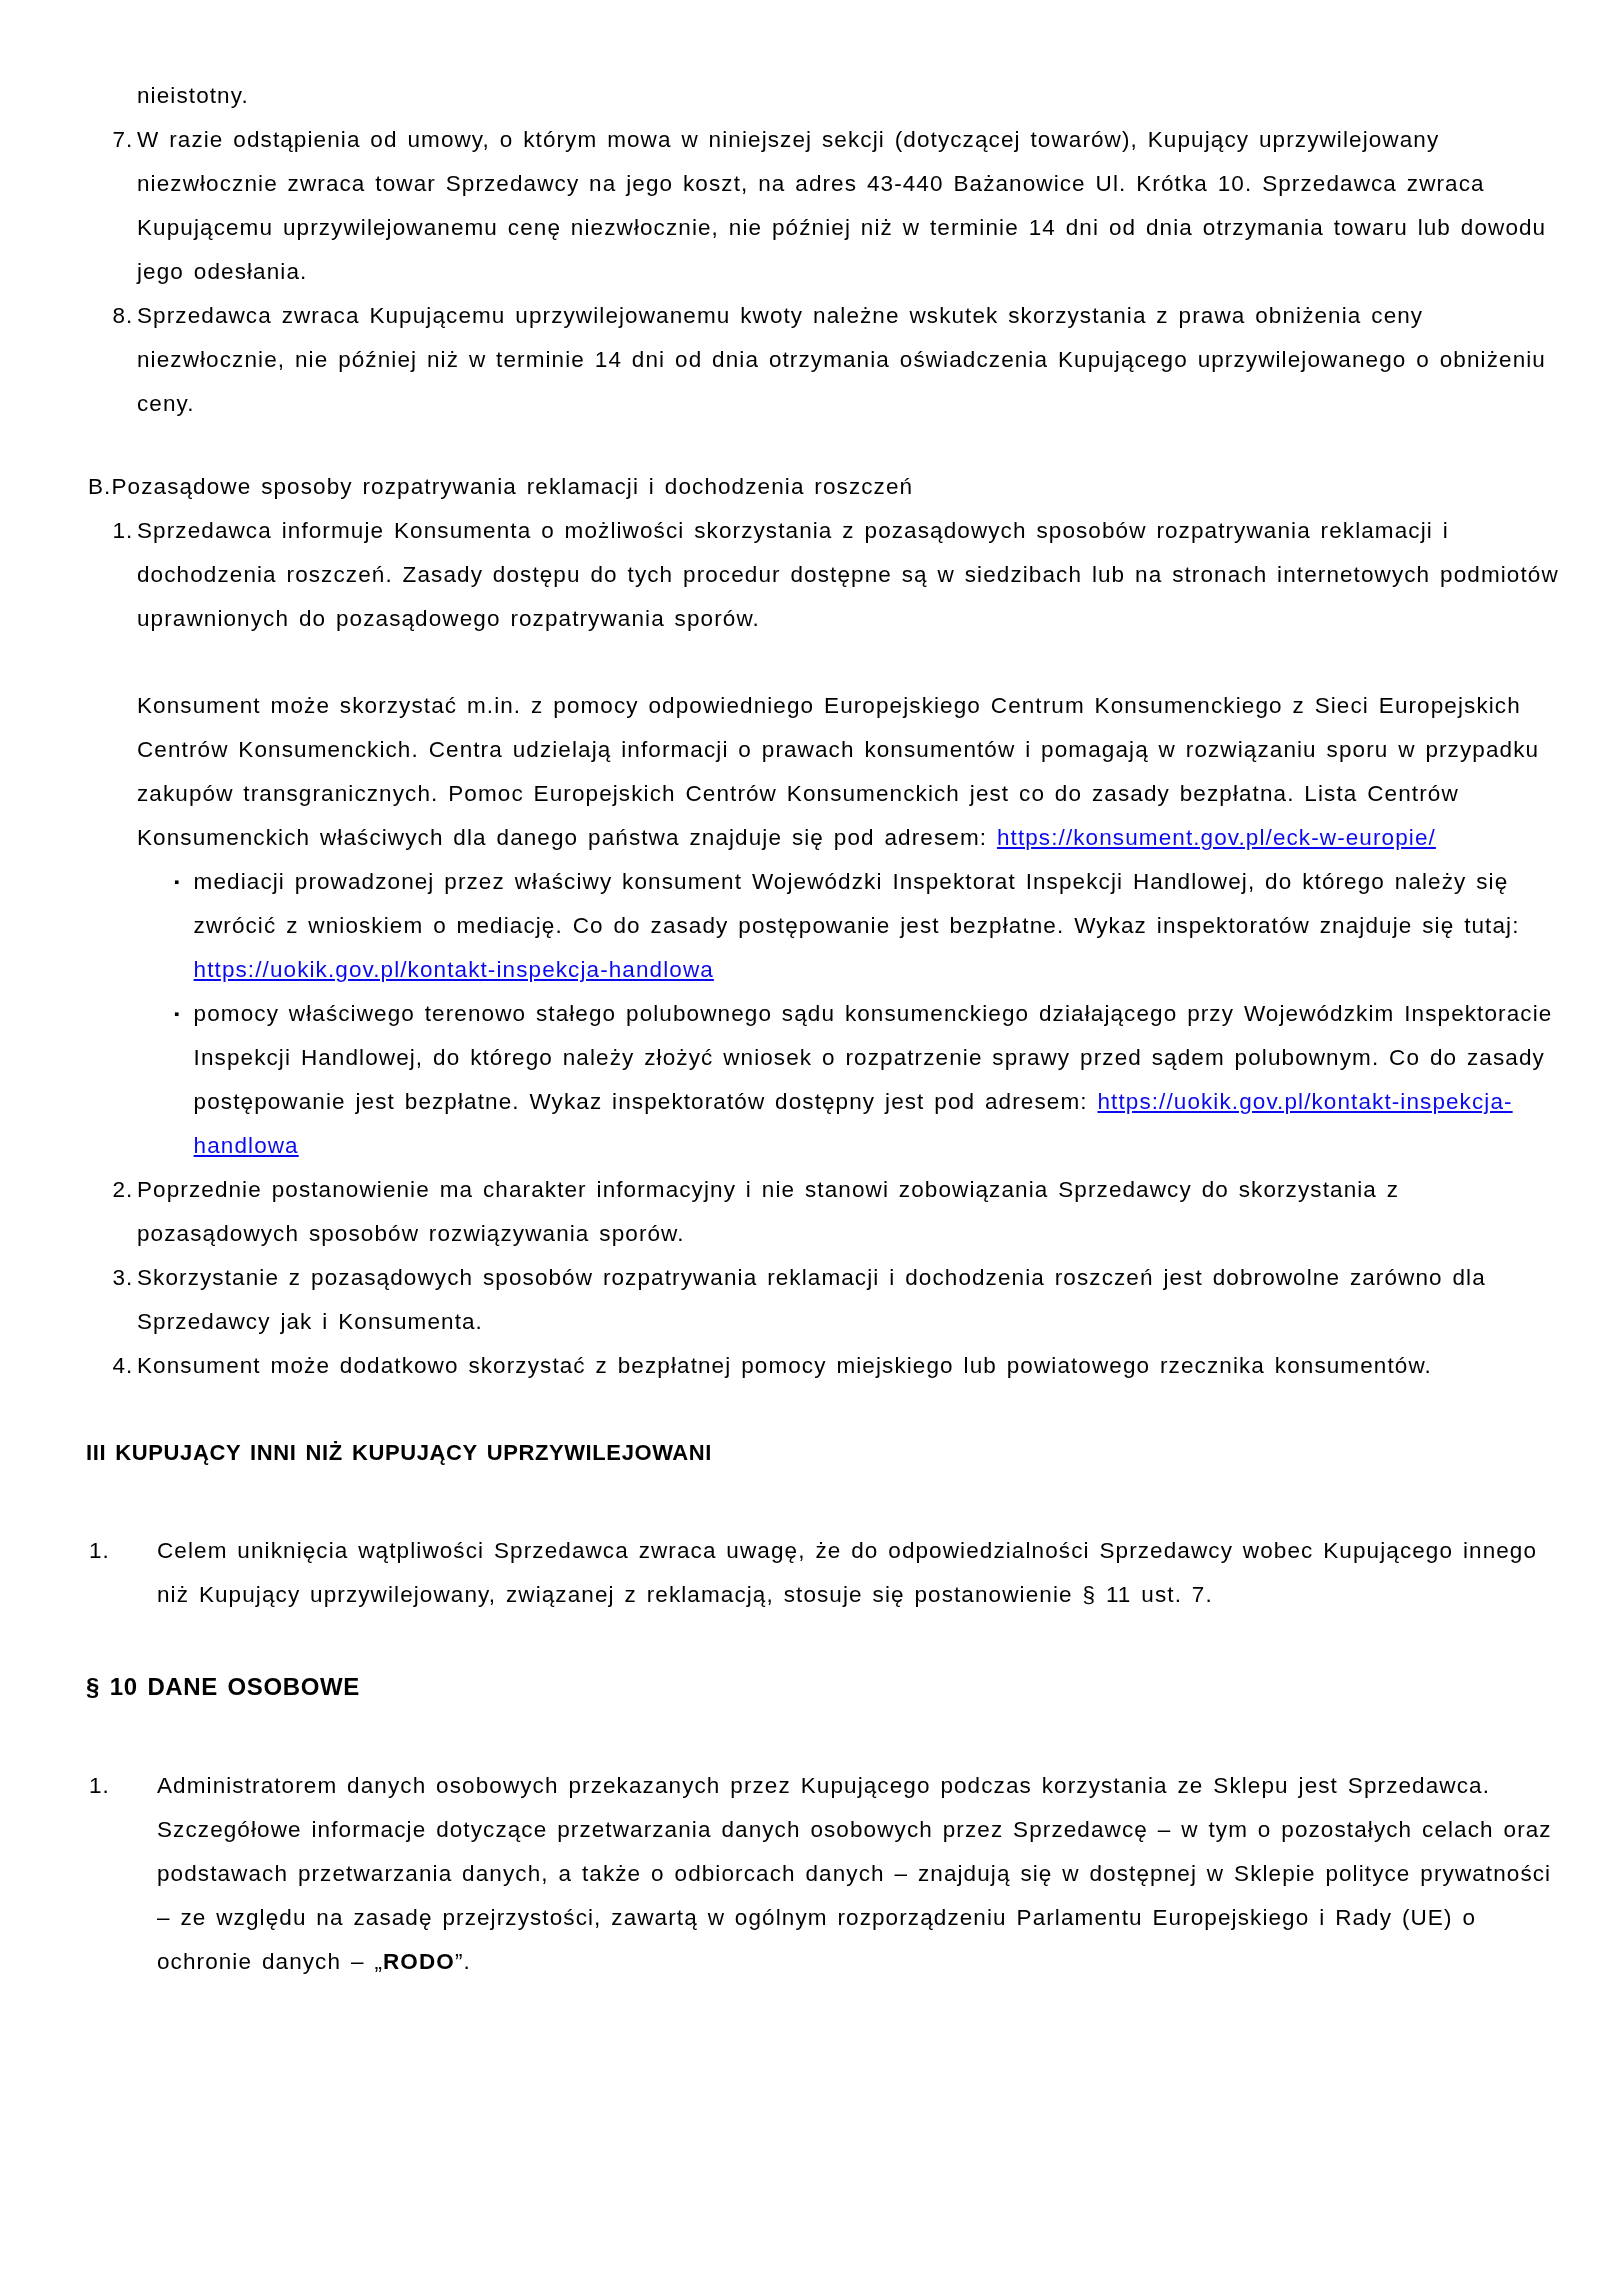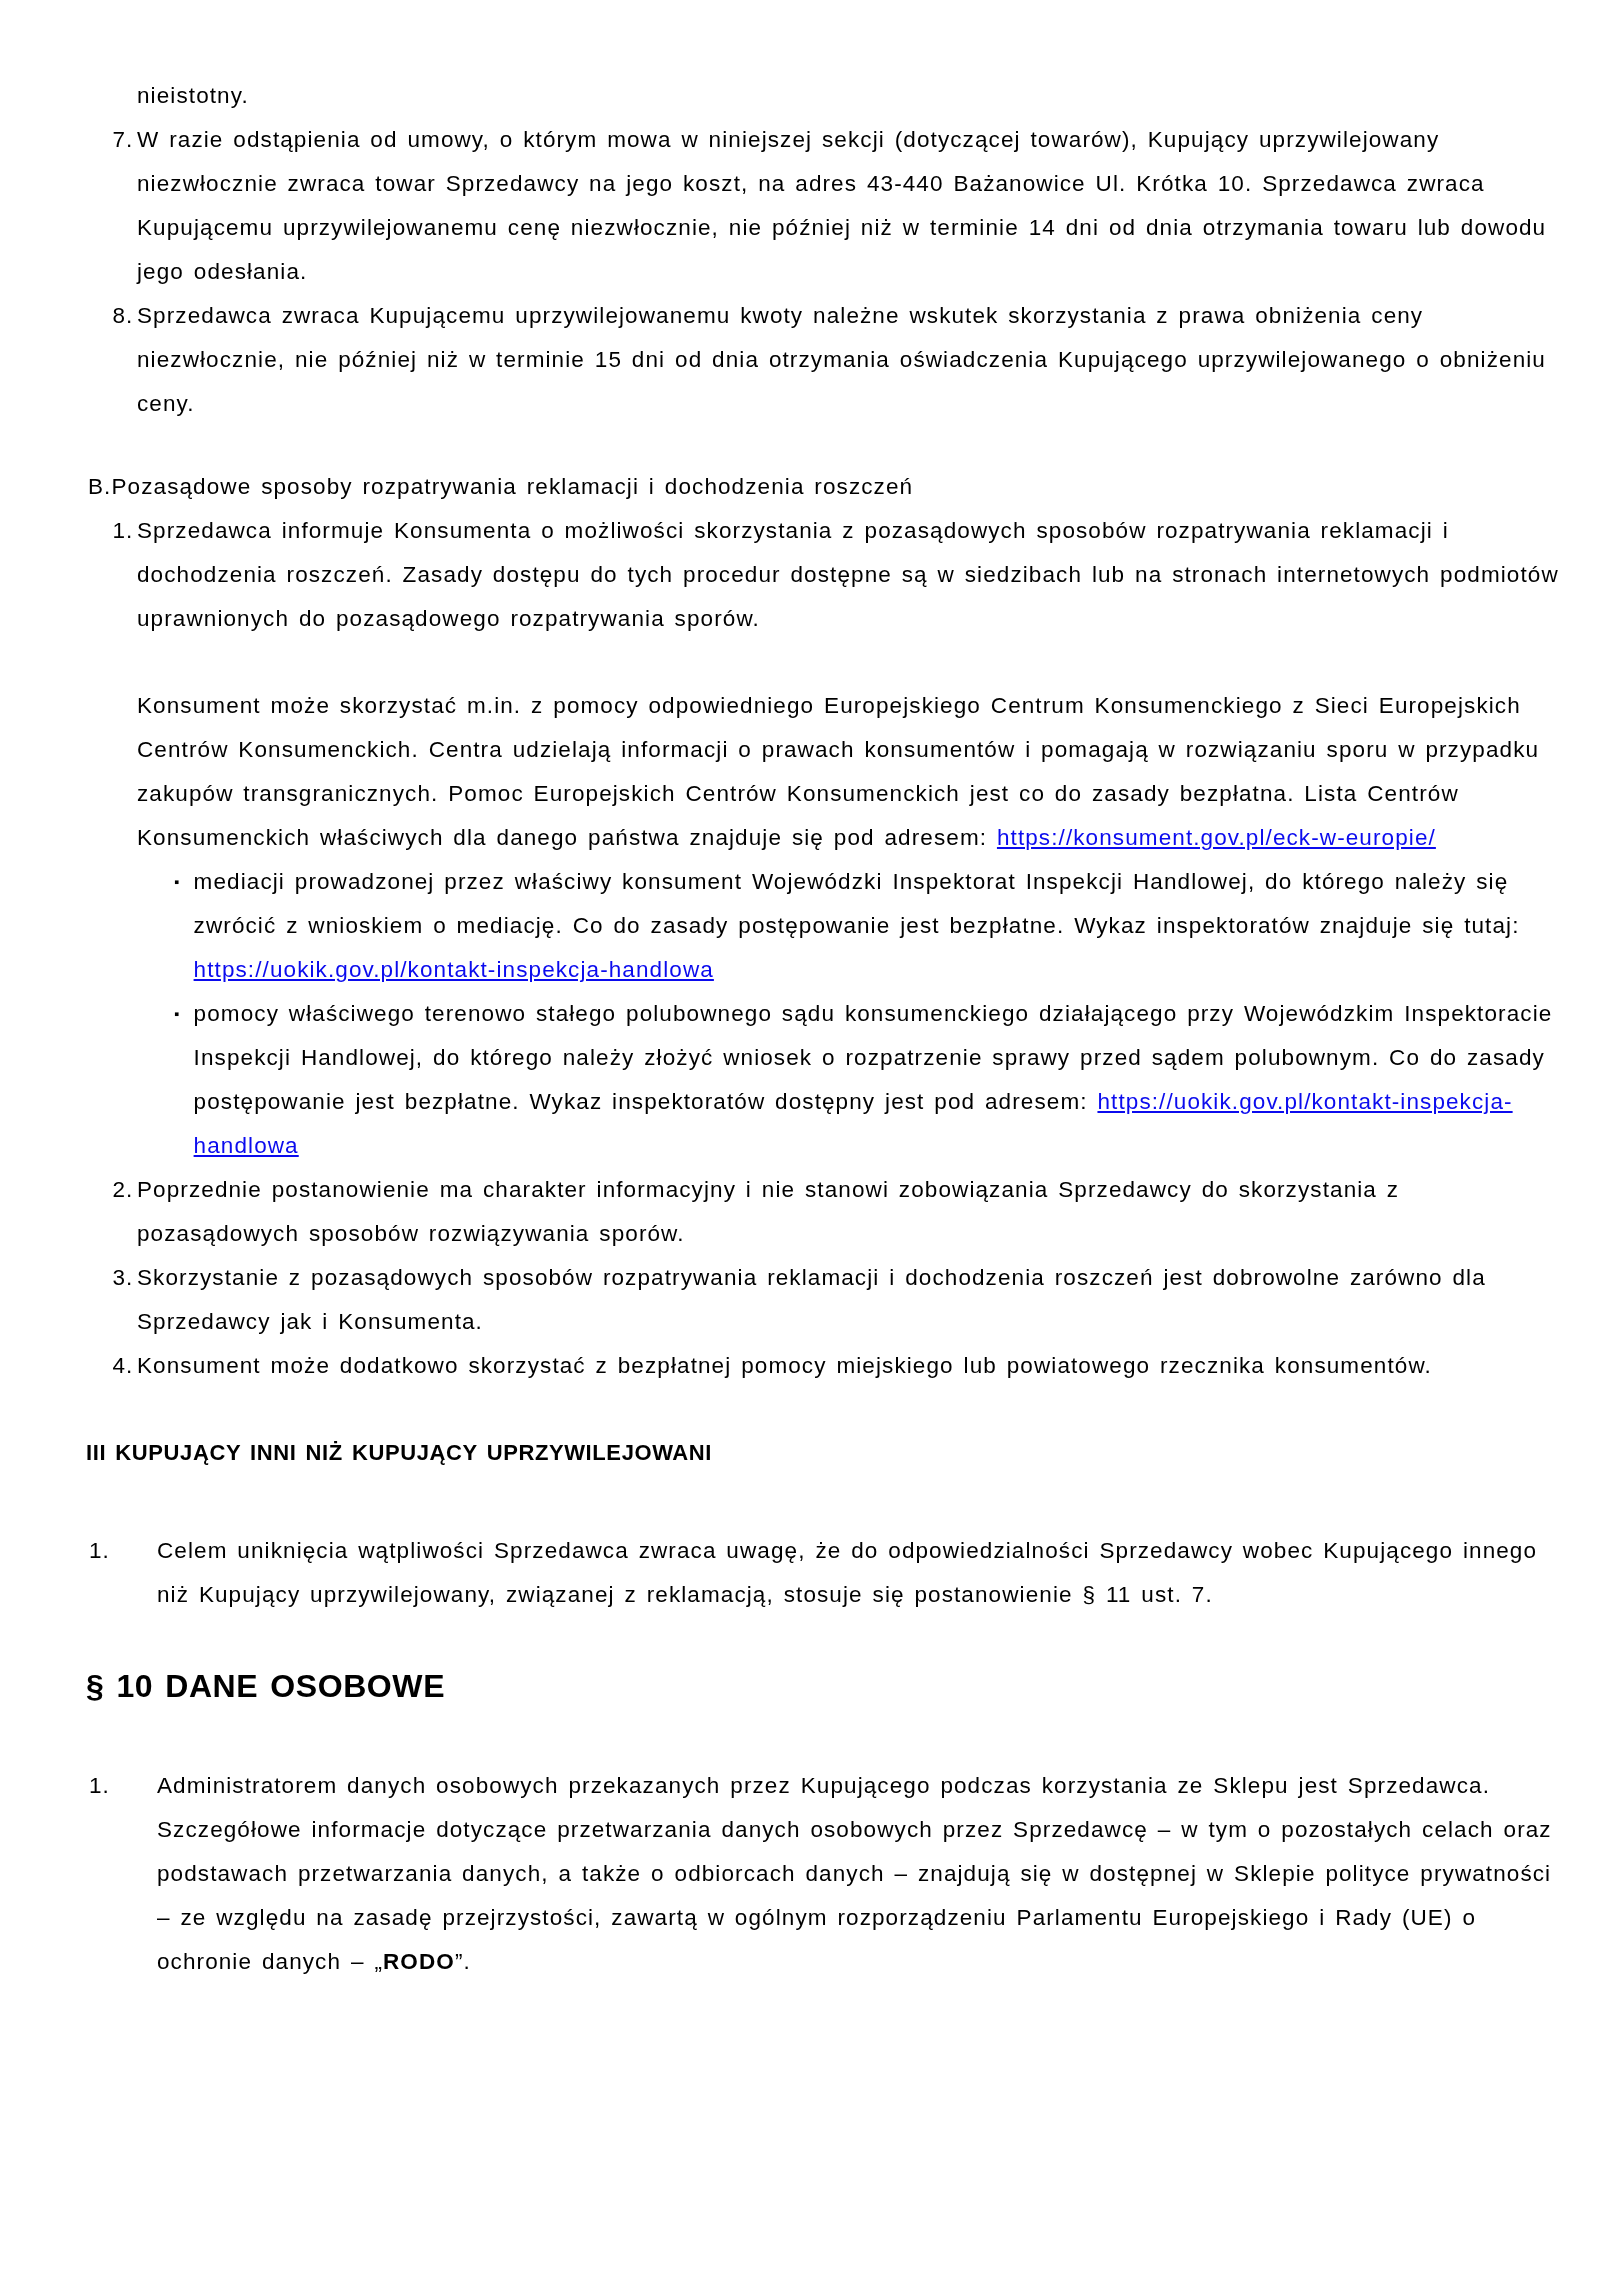--- a/index.html
+++ b/index.html
@@ -28,21 +28,21 @@
   .gap-par{margin-top:43px;}
   .bullet{display:flex;align-items:flex-start;}
   .bullet .mark{flex:0 0 19.6px;margin-left:37px;font-size:14.7px;}
   .bullet .body{flex:1 1 auto;}
   a.doclink{color:#0b0bee;text-decoration:underline;cursor:pointer;}
   h2.h-iii{
     font-size:22px;line-height:39px;font-weight:bold;
     margin:45px 0 0 -2px;letter-spacing:0.6px;
   }
   h2.h-p10{
-    font-size:32px;line-height:41px;font-weight:bold;
+    font-size:24px;line-height:41px;font-weight:bold;
     margin:49px 0 0 -2px;letter-spacing:0.6px;
   }
   .oli2{display:flex;align-items:flex-start;margin-top:57px;}
   .oli2 .num{flex:0 0 20.6px;margin-left:1px;}
   .oli2 .body{flex:1 1 auto;margin-left:47px;}
   .b{font-weight:bold;}
 </style>
 </head>
 <body>
 
@@ -50,21 +50,21 @@
 
   <div class="cont-line">nieistotny.</div>
 
   <div class="oli">
     <div class="num">7.</div>
     <div class="body">W razie odstąpienia od umowy, o którym mowa w niniejszej sekcji (dotyczącej towarów), Kupujący uprzywilejowany niezwłocznie zwraca towar Sprzedawcy na jego koszt, na adres 43-440 Bażanowice Ul. Krótka 10. Sprzedawca zwraca Kupującemu uprzywilejowanemu cenę niezwłocznie, nie później niż w terminie 14 dni od dnia otrzymania towaru lub dowodu jego odesłania.</div>
   </div>
 
   <div class="oli">
     <div class="num">8.</div>
-    <div class="body">Sprzedawca zwraca Kupującemu uprzywilejowanemu kwoty należne wskutek skorzystania z prawa obniżenia ceny niezwłocznie, nie później niż w terminie 15 dni od dnia otrzymania oświadczenia Kupującego uprzywilejowanego o obniżeniu ceny.</div>
+    <div class="body">Sprzedawca zwraca Kupującemu uprzywilejowanemu kwoty należne wskutek skorzystania z prawa obniżenia ceny niezwłocznie, nie później niż w terminie 14 dni od dnia otrzymania oświadczenia Kupującego uprzywilejowanego o obniżeniu ceny.</div>
   </div>
 
   <div class="sec-head">
     <div class="lbl">B.</div>
     <div class="ttl">Pozasądowe sposoby rozpatrywania reklamacji i dochodzenia roszczeń</div>
   </div>
 
   <div class="oli">
     <div class="num">1.</div>
     <div class="body">

